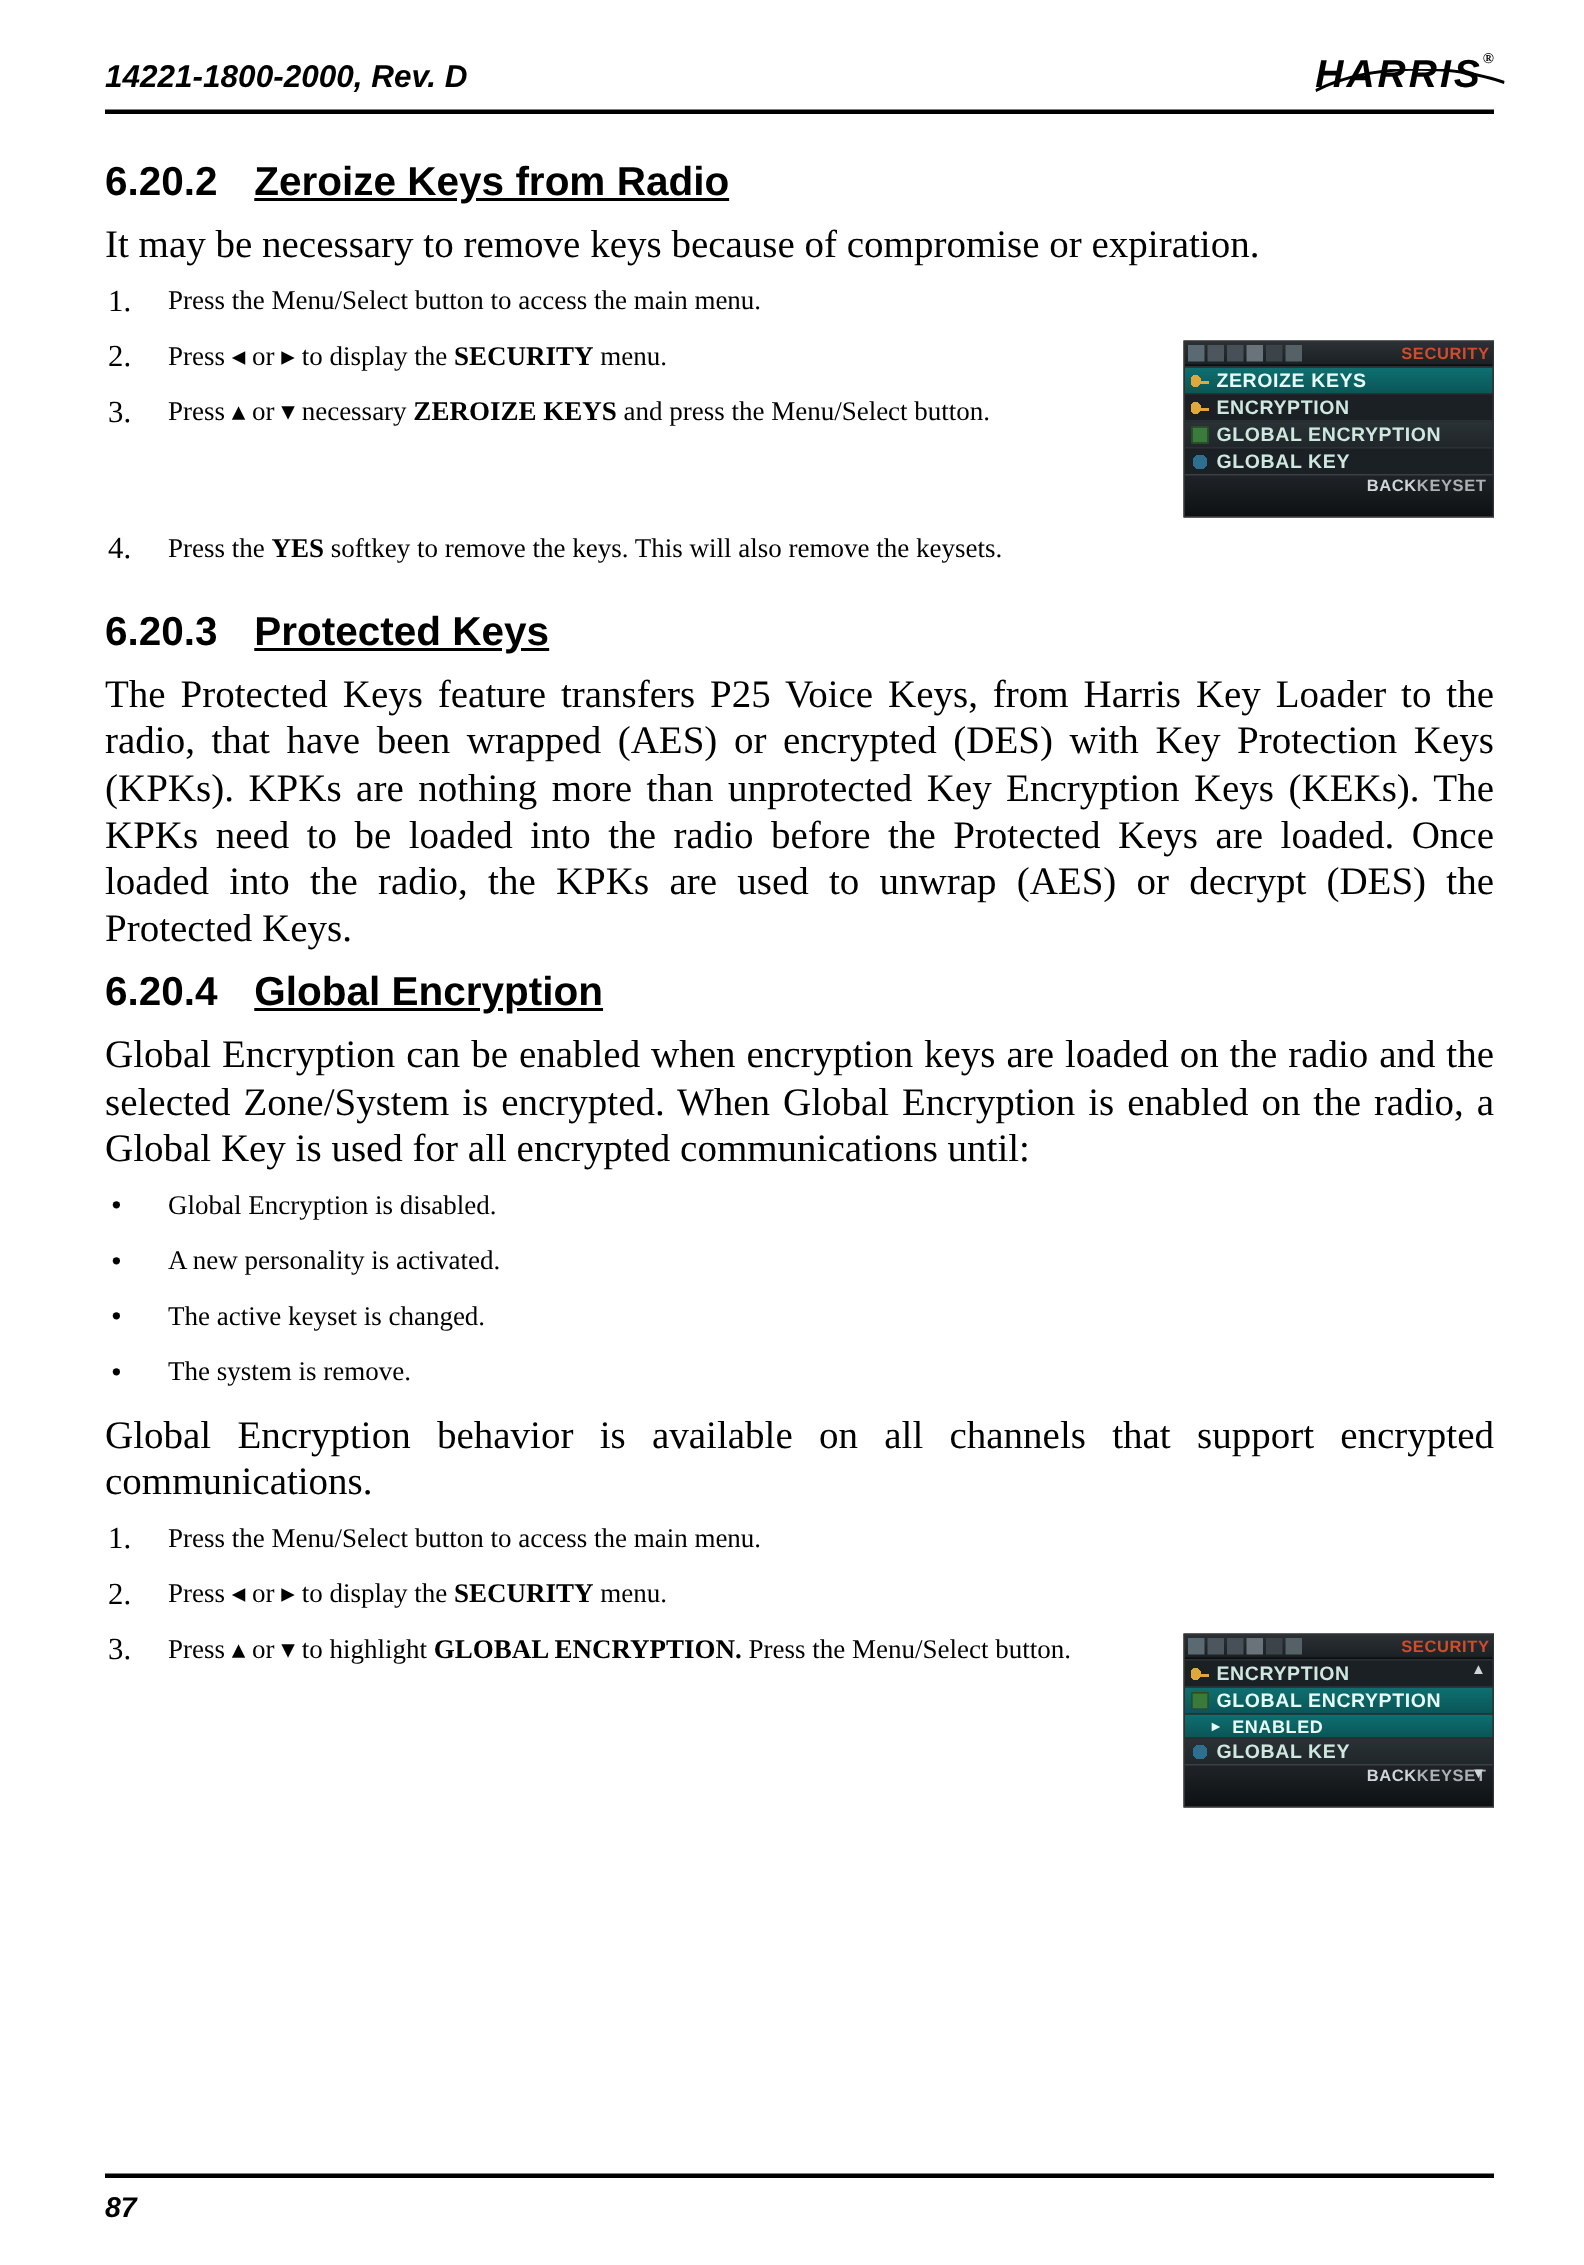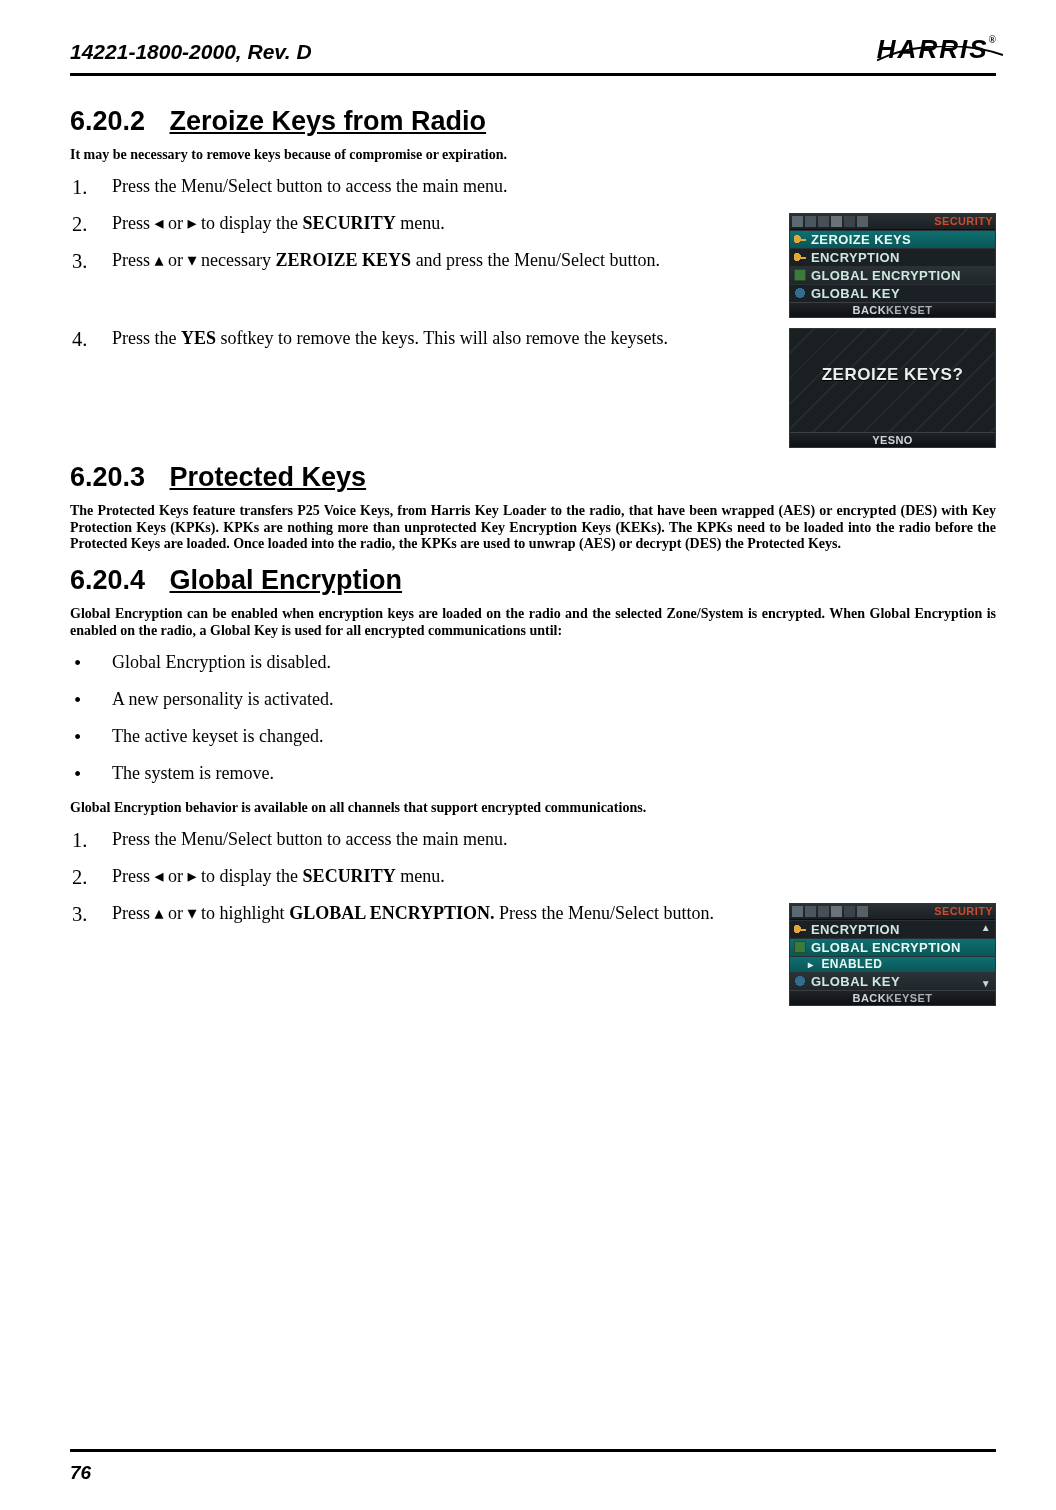--- a/index.html
+++ b/index.html
@@ -71,25 +71,24 @@
   .h-sec {
     font-family: Arial, Helvetica, sans-serif;
     font-weight: bold;
     font-size: 27px;
     margin-top: 8px;
     margin-bottom: 10px;
   }
   .h-sec .h-num { display: inline-block; min-width: 92px; }
   .h-sec .h-title { text-decoration: underline; }
   p.body {
-    font-size: 14px;
+    font-size: 26px;
     line-height: 1.2;
     margin-bottom: 12px;
     text-align: justify;
-    font-weight: bold;
   }
   .step-row, .bullet-row {
     display: flex;
     align-items: flex-start;
     margin-bottom: 14px;
   }
   .step-row .num {
     width: 42px;
     flex: 0 0 42px;
     font-size: 20.5px;
@@ -145,28 +144,28 @@
     white-space: nowrap;
   }
   .screen .row.hl { background: linear-gradient(#0e6f70,#0a5657); color:#e8faf5; }
   .screen .row.alt { background: linear-gradient(#2a3236,#20262a); }
   .screen .row.sub { background: linear-gradient(#0e6f70,#0a5657); color:#e8faf5; font-size:12px; padding-left:18px; height:16px }
   .screen .row .ic { width:12px; height:12px; display:inline-block; }
   .ic.key { background: radial-gradient(circle at 3px 6px,#e0a83a 0 4px,transparent 4px), linear-gradient(#e0a83a,#e0a83a); background-size: 100% 100%, 6px 2px; background-position: 0 0, 6px 6px; background-repeat:no-repeat; }
   .ic.lock { background: linear-gradient(#3a7a3a,#3a7a3a); border:1px solid #284d28; border-radius:1px; }
   .ic.globe { background: radial-gradient(circle,#2e6f8f 0 5px,transparent 5px); }
   .screen .soft {
-    display:flex; justify-content:center;
+    display:flex; justify-content:flex-end;
     background: linear-gradient(#1f2327,#0e1113);
     border-top: 1px solid #3a4045;
     padding: 1px 4px;
     font-size: 11px;
     color:#cfd6da;
     font-weight:700;
-    height:15px;
+    height:28px;
   }
   .screen .soft .center { opacity:0.8 }
   .screen.big2 { height: 120px; position: relative; background: #1b2024; }
   .big2 .chevron-bg {
     position:absolute; inset:0;
     background:
       repeating-linear-gradient(135deg,#1a1f22 0 16px,#2a2f33 16px 18px),
       linear-gradient(#0e1113,#0e1113);
     opacity: 0.6;
   }
@@ -264,30 +263,20 @@
 
 <div class="with-image" style="margin-top:6px">
   <div class="steps-col">
     <div class="step-row">
       <div class="num">4.</div>
       <div class="txt">
         <span>Press the </span><b>YES</b><span> softkey to remove the keys.  This will also remove the keysets.</span>
       </div>
     </div>
   </div>
-  <div class="img-col">
-    <div class="screen big2">
-      <div class="chevron-bg"></div>
-      <div class="q">ZEROIZE KEYS?</div>
-      <div class="soft">
-        <span>YES</span>
-        <span>NO</span>
-      </div>
-    </div>
-  </div>
 </div>
 
 <div class="h-sec" style="margin-top:14px">
   <span class="h-num">6.20.3</span>
   <span class="h-title">Protected Keys</span>
 </div>
 <p class="body">The Protected Keys feature transfers P25 Voice Keys, from Harris Key Loader to the radio, that have been wrapped (AES) or encrypted (DES) with Key Protection Keys (KPKs). KPKs are nothing more than unprotected Key Encryption Keys (KEKs). The KPKs need to be loaded into the radio before the Protected Keys are loaded. Once loaded into the radio, the KPKs are used to unwrap (AES) or decrypt (DES) the Protected Keys.</p>
 
 <div class="h-sec" style="margin-top:8px">
   <span class="h-num">6.20.4</span>
@@ -371,13 +360,13 @@
       <div class="soft">
         <span>BACK</span>
         <span class="center">KEYSET</span>
         <span></span>
       </div>
     </div>
   </div>
 </div>
 
 <hr class="footer-rule">
-<div class="page-num">76</div>
+<div class="page-num">87</div>
 
 </body></html>

